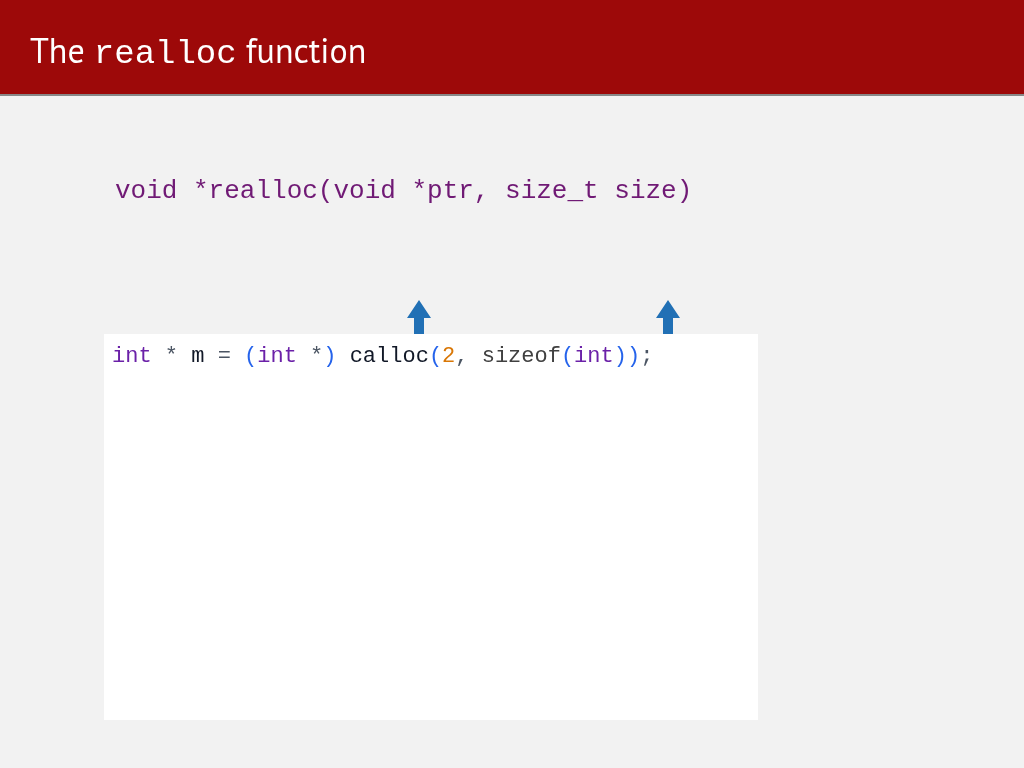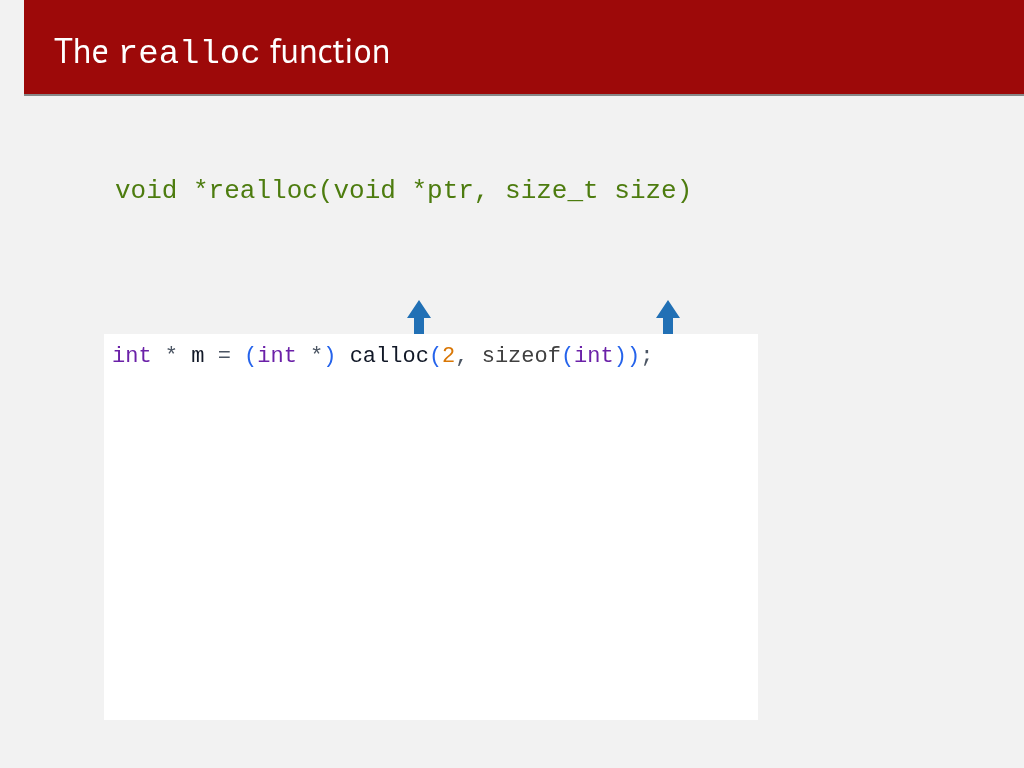--- a/index.html
+++ b/index.html
@@ -8,39 +8,38 @@
     height: 768px;
     background: #f2f2f2;
     font-family: "PT Sans", "Segoe UI", sans-serif;
     overflow: hidden;
   }
   .header {
     background: #9d0909;
     height: 96px;
     padding: 28px 30px;
     border-bottom: 2px solid #888;
-    margin-left: 24px;
   }
   .header-title {
     color: #ffffff;
     font-size: 34px;
     font-weight: 400;
   }
   .header-title .mono {
     font-family: "Courier New", monospace;
     font-size: 34px;
   }
   .content {
     position: relative;
     padding: 80px 115px 0 115px;
   }
   .signature {
     font-family: "Courier New", monospace;
     font-size: 26px;
-    color: #4d7c0f;
+    color: #701a75;
     white-space: pre;
   }
   .arrow {
     position: absolute;
   }
   .arrow svg {
     display: block;
   }
   .arrow-label {
     position: absolute;

